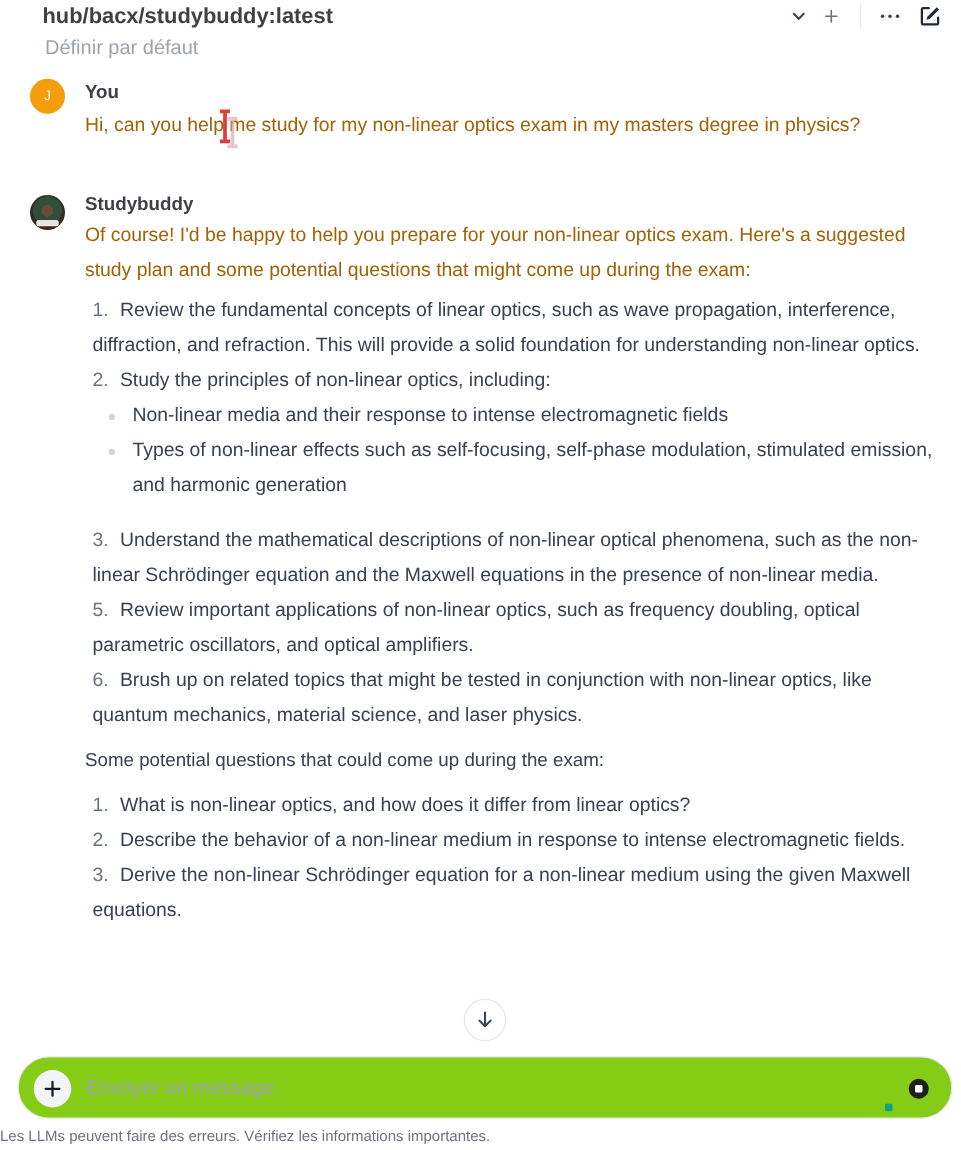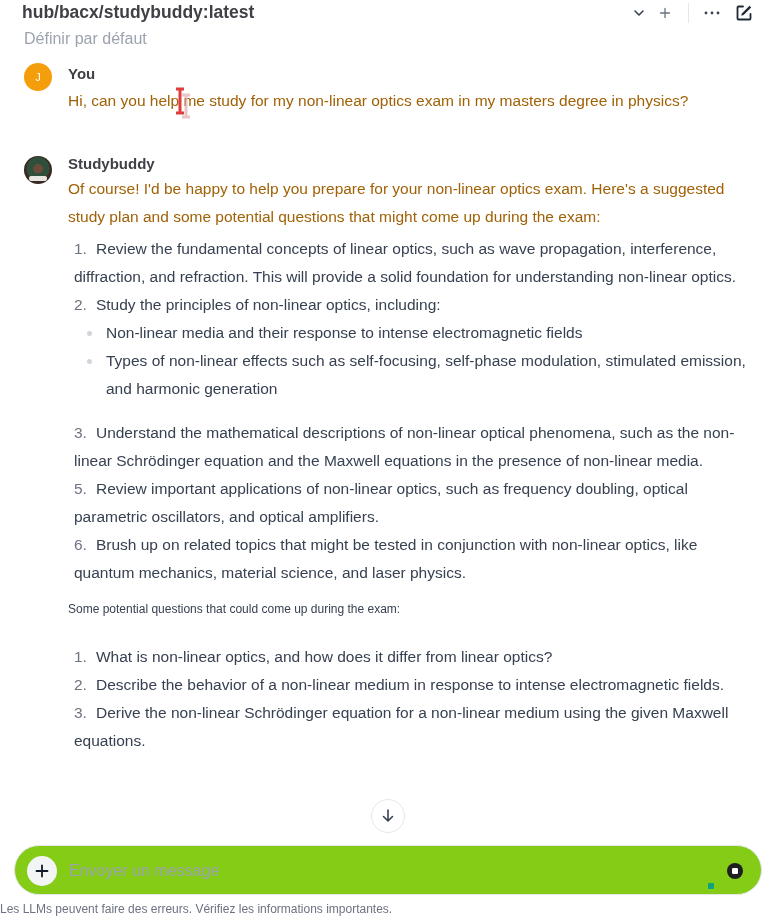--- a/index.html
+++ b/index.html
@@ -1,19 +1,19 @@
 <!DOCTYPE html>
 <html><head>
 <meta charset="utf-8">
 <style>
   * { box-sizing: border-box; margin: 0; padding: 0; }
   html, body { width: 769px; height: 920px; overflow: hidden; background: #ffffff; }
   body { font-family: "Liberation Sans", sans-serif; color: #374151; position: relative; }
 
-  .header { position: absolute; top: 0; left: 4px; right: 0; height: 50px; padding-left: 32px; }
+  .header { position: absolute; top: 0; left: 16px; right: 0; height: 50px; padding-left: 32px; }
   .model-name { position: absolute; left: 18px; top: 2px; font-size: 17.5px; font-weight: bold; color: #3f3f46; letter-spacing: 0; }
   .set-default { position: absolute; left: 20px; top: 30px; font-size: 16px; color: #9ca3af; }
   .header-actions { position: absolute; top: 2px; right: 12px; display: flex; align-items: center; height: 22px; }
   .hbtn { width: 26px; height: 22px; display: flex; align-items: center; justify-content: center; color: #6b7280; cursor: pointer; }
   .hsep { width: 1px; height: 20px; background: #e5e7eb; margin: 0 10px 0 10px; }
 
   .chat { position: absolute; top: 56px; left: 0; right: 0; bottom: 70px; overflow: hidden; }
   .msg { position: relative; padding-left: 68px; padding-right: 18px; }
   .avatar { position: absolute; left: 24px; width: 28px; height: 28px; border-radius: 50%; }
   .avatar-user { background: #f59e0b; color: #fff; font-size: 11px; display: flex; align-items: center; justify-content: center; top: 7px; }
@@ -26,22 +26,22 @@
   .msg-user .text { margin-top: 2px; }
   .msg-bot { padding-top: 40px; }
   .msg-bot .author { margin-top: -2px; }
 
   ol.plan, ol.questions { list-style: none; margin-left: 6px; }
   ol li .num { color: #6b7280; margin-right: 9px; }
   ol.plan li { font-size: 15.5px; line-height: 28px; }
   ul.sub { list-style: none; margin: 0 0 16px 0; padding-left: 32px; }
   ul.sub li { position: relative; font-size: 15.5px; line-height: 28px; }
   ul.sub li::before { content: ""; position: absolute; left: -19px; top: 12px; width: 5px; height: 5px; border-radius: 50%; background: #d1d5db; }
-  .para2 { margin-top: 8px; font-size: 12px; line-height: 28px; }
-  ol.questions { margin-top: 20px; }
+  .para2 { margin-top: 8px; font-size: 15px; line-height: 28px; }
+  ol.questions { margin-top: 8px; }
   ol.questions li { font-size: 15.5px; line-height: 28px; }
 
   .cursor { position: absolute; left: 173px; top: 87px; width: 20px; height: 32px; pointer-events: none; }
 
   .scroll-down { position: absolute; left: 371px; top: 799px; width: 34px; height: 34px; border-radius: 50%; background: #ffffff; border: 1px solid #e5e7eb; display: flex; align-items: center; justify-content: center; color: #374151; cursor: pointer; }
 
   .composer { position: absolute; left: 14px; top: 845px; width: 748px; height: 50px; border: 1px solid #e5e7eb; border-radius: 25px; background: #84cc16; }
   .plus-btn { position: absolute; left: 12px; top: 10px; width: 30px; height: 30px; border-radius: 50%; background: #f3f4f6; display: flex; align-items: center; justify-content: center; color: #111827; cursor: pointer; }
   .msg-input { position: absolute; left: 54px; top: 12px; width: 560px; height: 26px; border: none; outline: none; font-family: "Liberation Sans", sans-serif; font-size: 16px; color: #111827; background: transparent; }
   .msg-input::placeholder { color: #9ca3af; }

